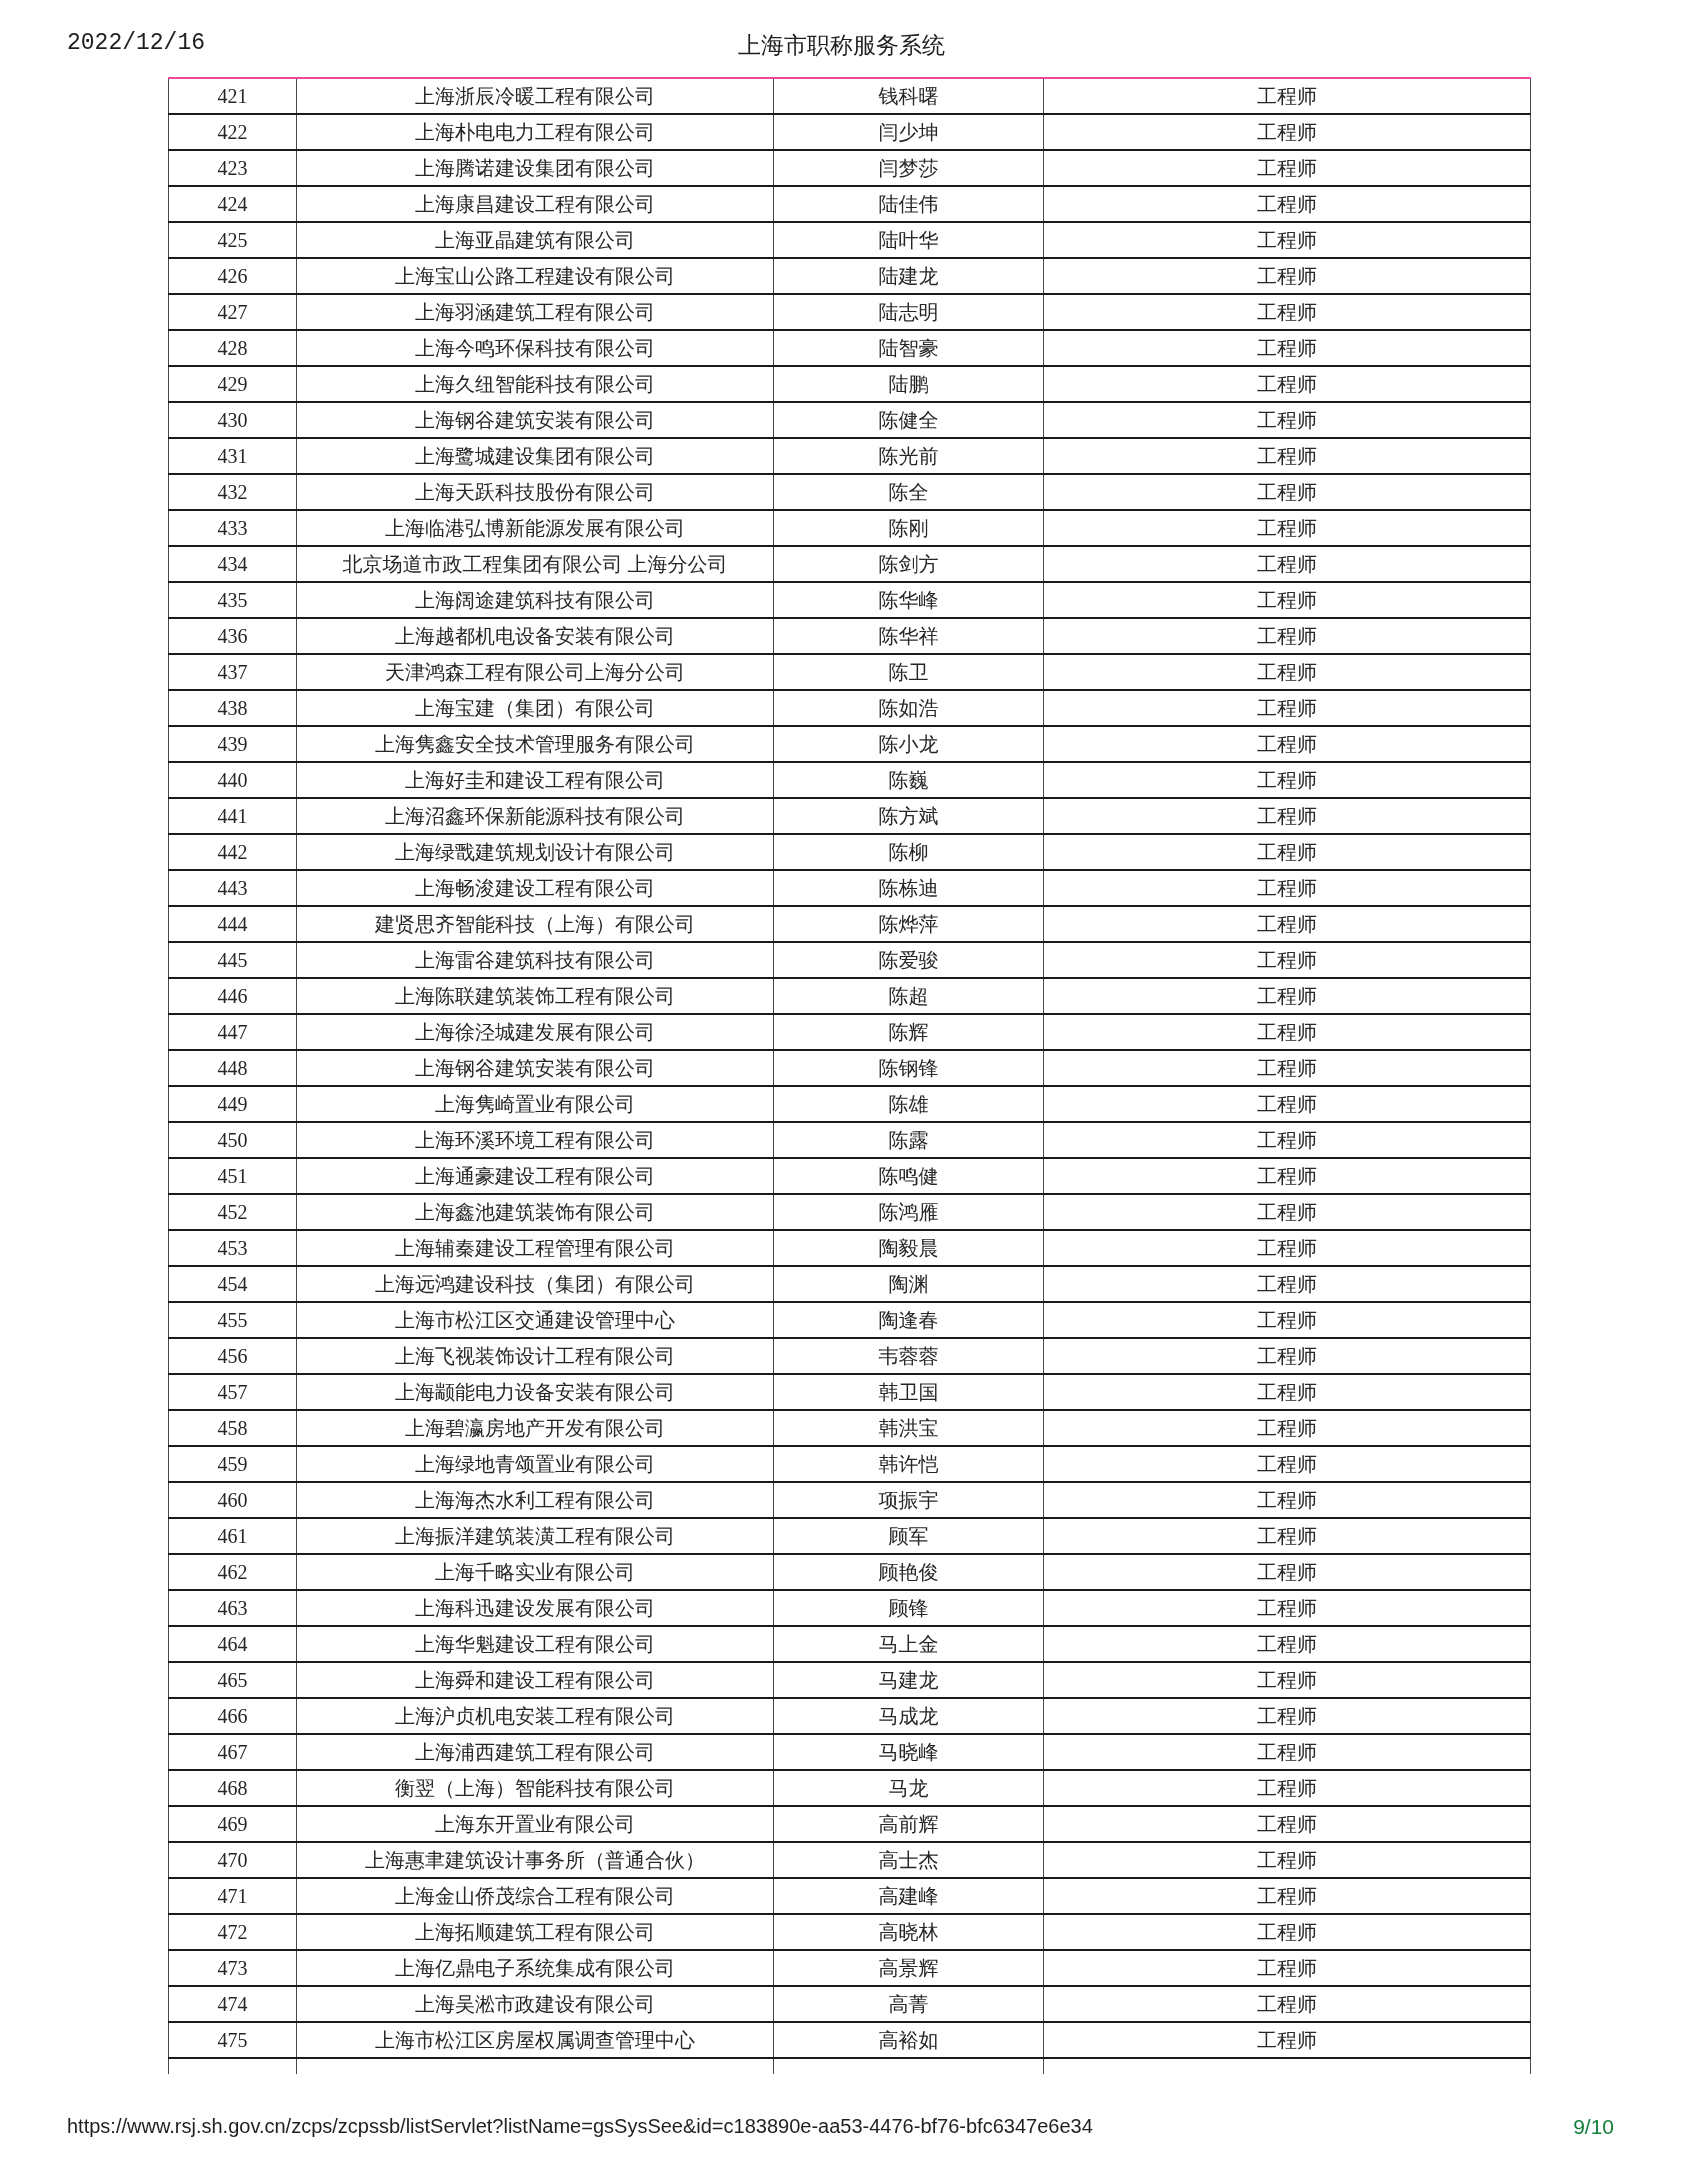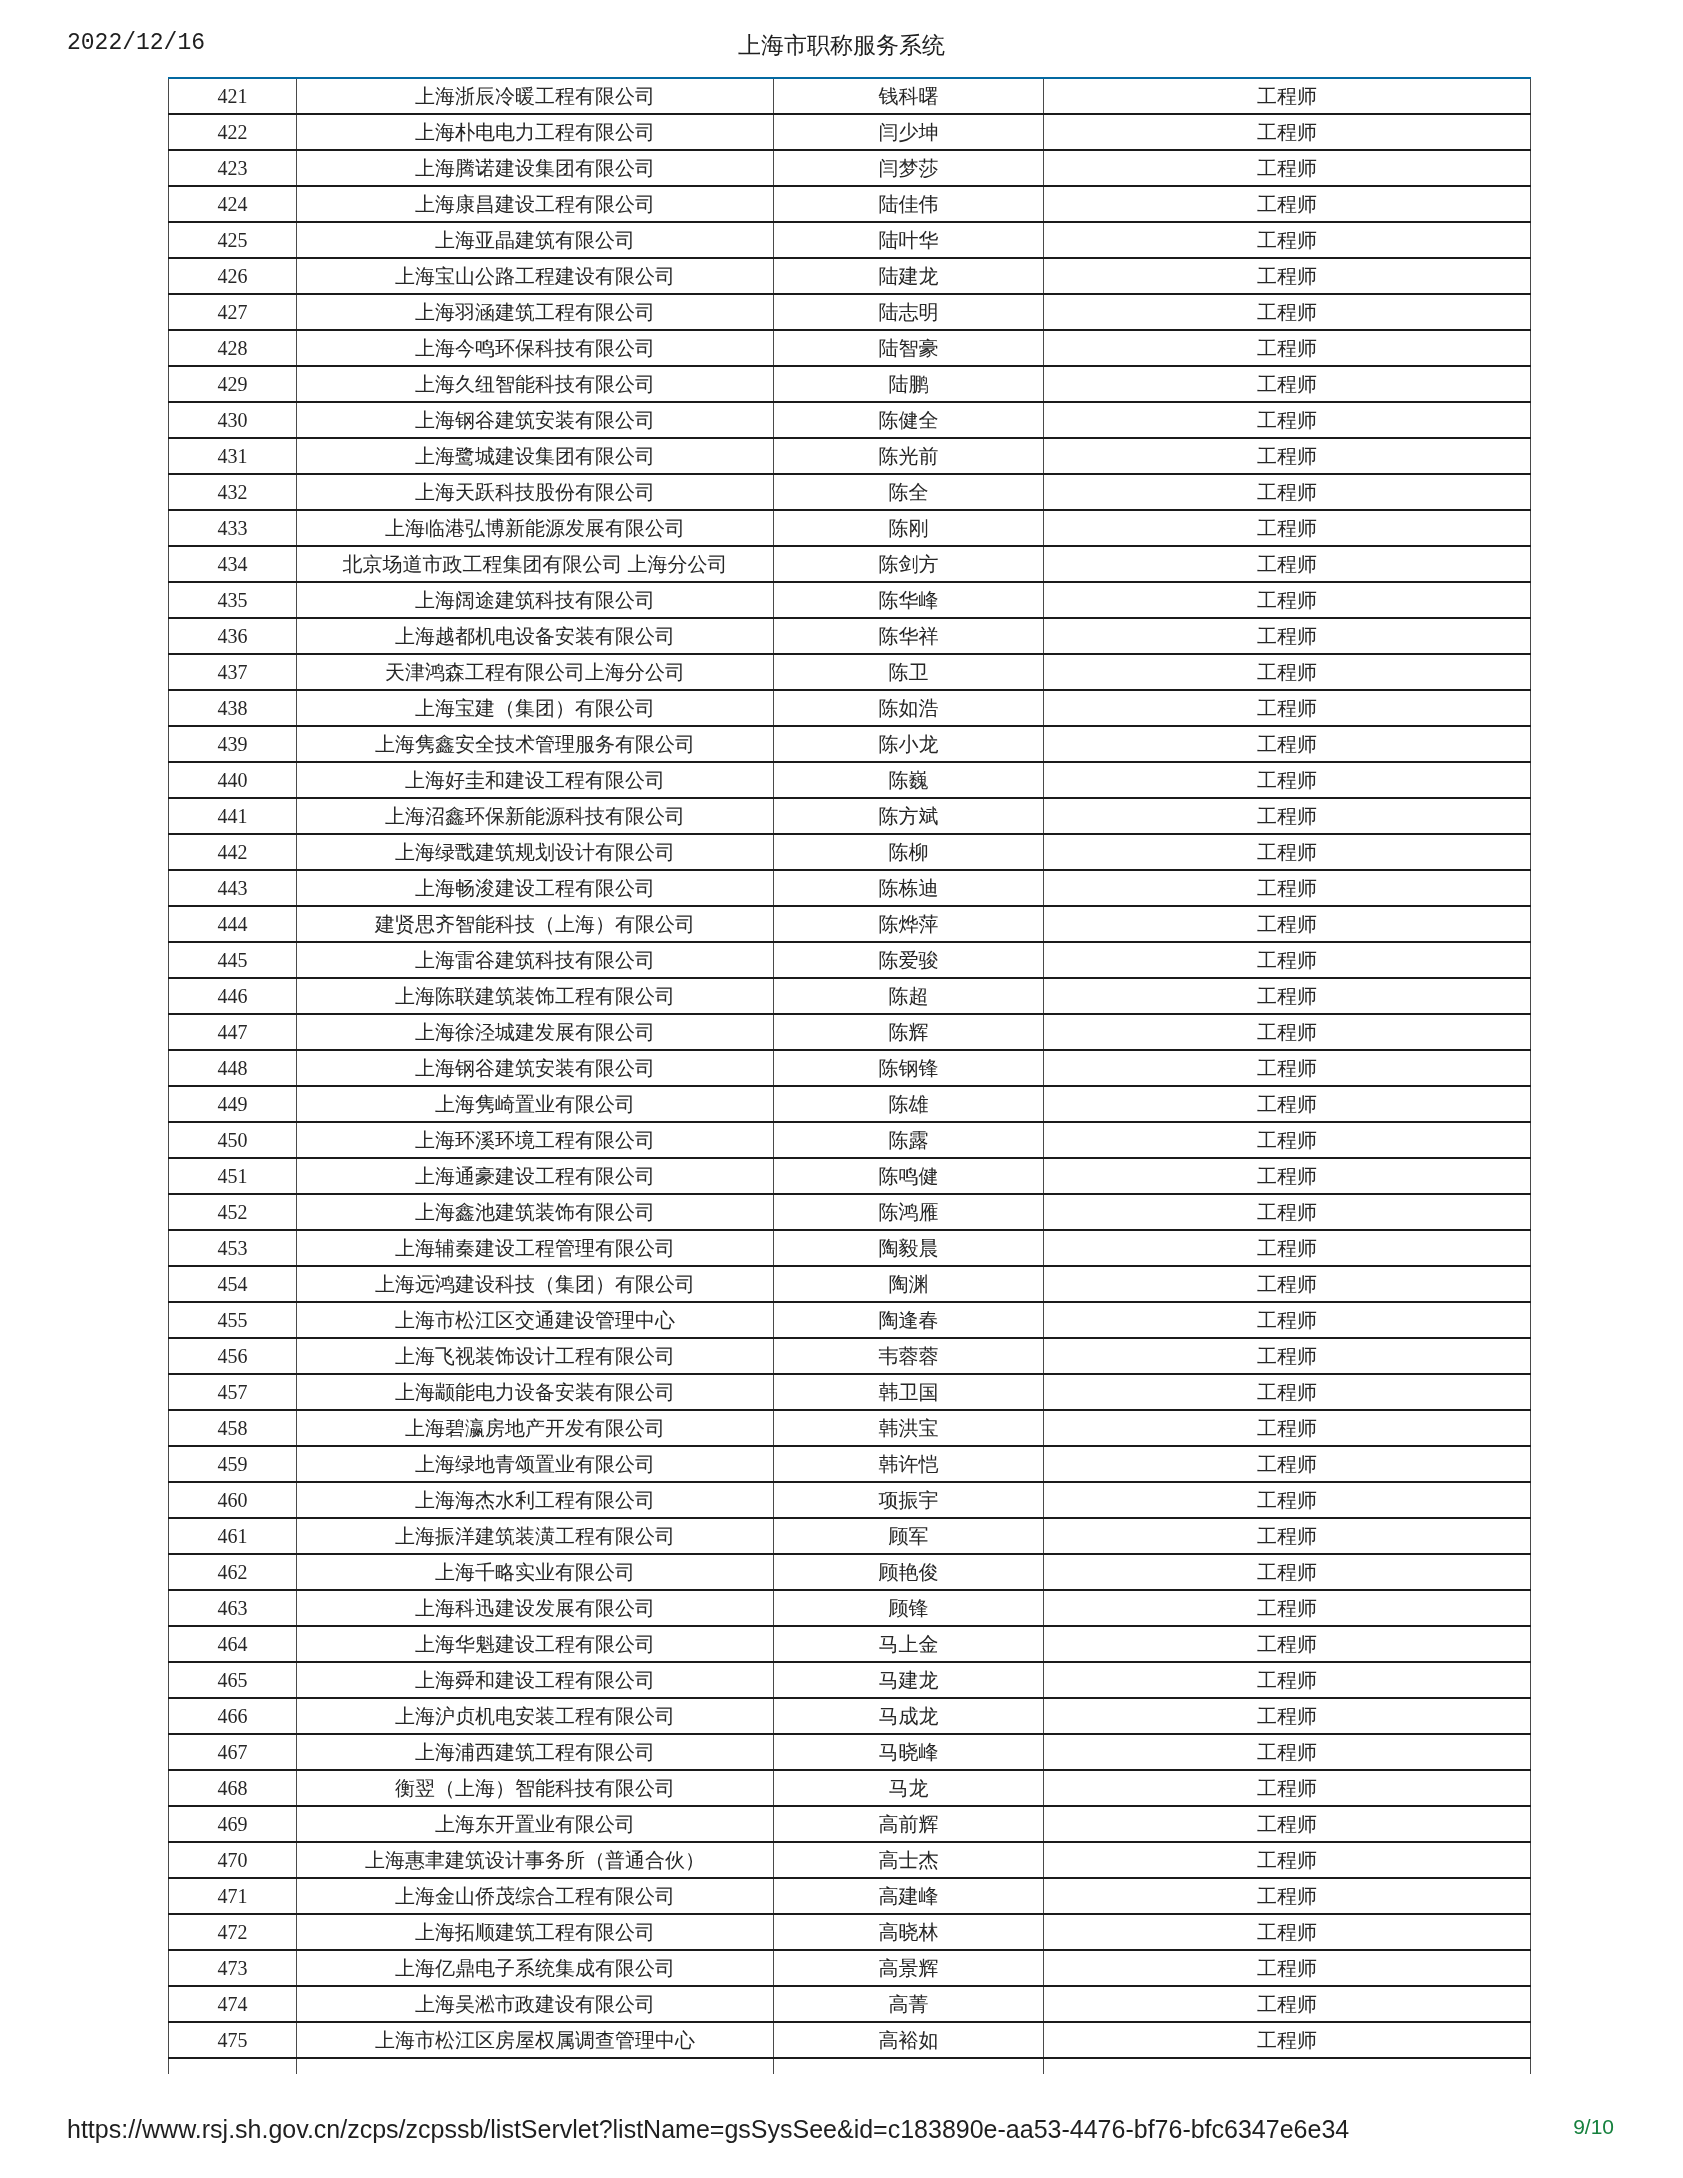--- a/index.html
+++ b/index.html
@@ -32,21 +32,21 @@
     color: #1f1f1f;
   }
   
   table.roster {
     position: absolute;
     left: 168px;
     top: 77px;
     width: 1362px;
     border-collapse: collapse;
     table-layout: fixed;
-    border-top: 2px solid #0369a1;
+    border-top: 2px solid #ec4899;
     border-left: 1px solid #4a4a4a;
     border-right: 1px solid #4a4a4a;
   }
   table.roster td {
     height: 34px;
     padding: 0 4px;
     text-align: center;
     vertical-align: middle;
     font-size: 20px;
     color: #262626;
@@ -63,21 +63,21 @@
   table.roster tr.partial-row td {
     height: 15px;
     border-bottom: none;
   }
   
   .print-footer-url {
     position: absolute;
     left: 67px;
     top: 2115px;
     font-family: "Liberation Sans", "DejaVu Sans", sans-serif;
-    font-size: 25px;
+    font-size: 20px;
     color: #1f1f1f;
   }
   .print-footer-page {
     position: absolute;
     right: 69px;
     top: 2115px;
     font-family: "Liberation Sans", "DejaVu Sans", sans-serif;
     font-size: 21px;
     color: #15803d;
     text-align: right;

